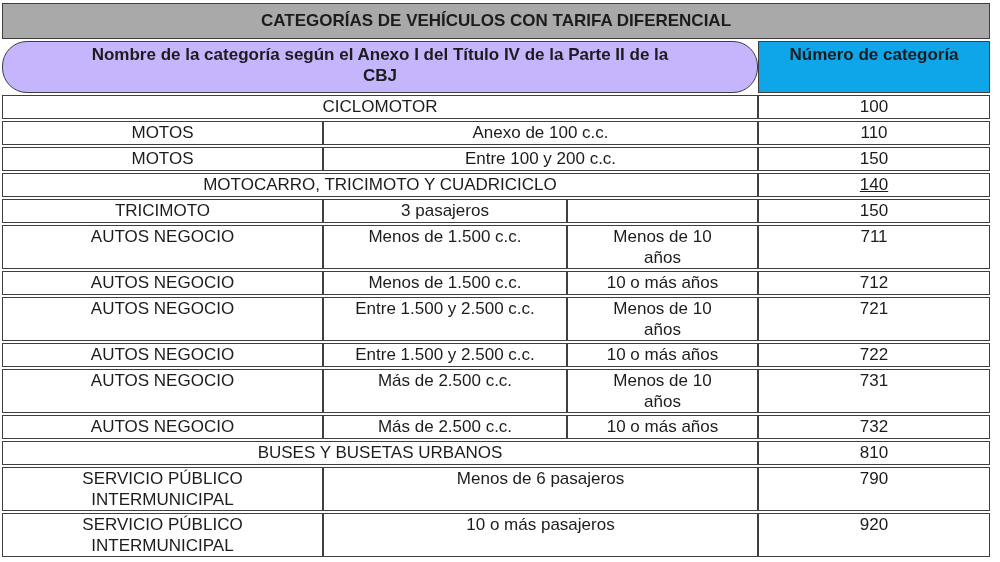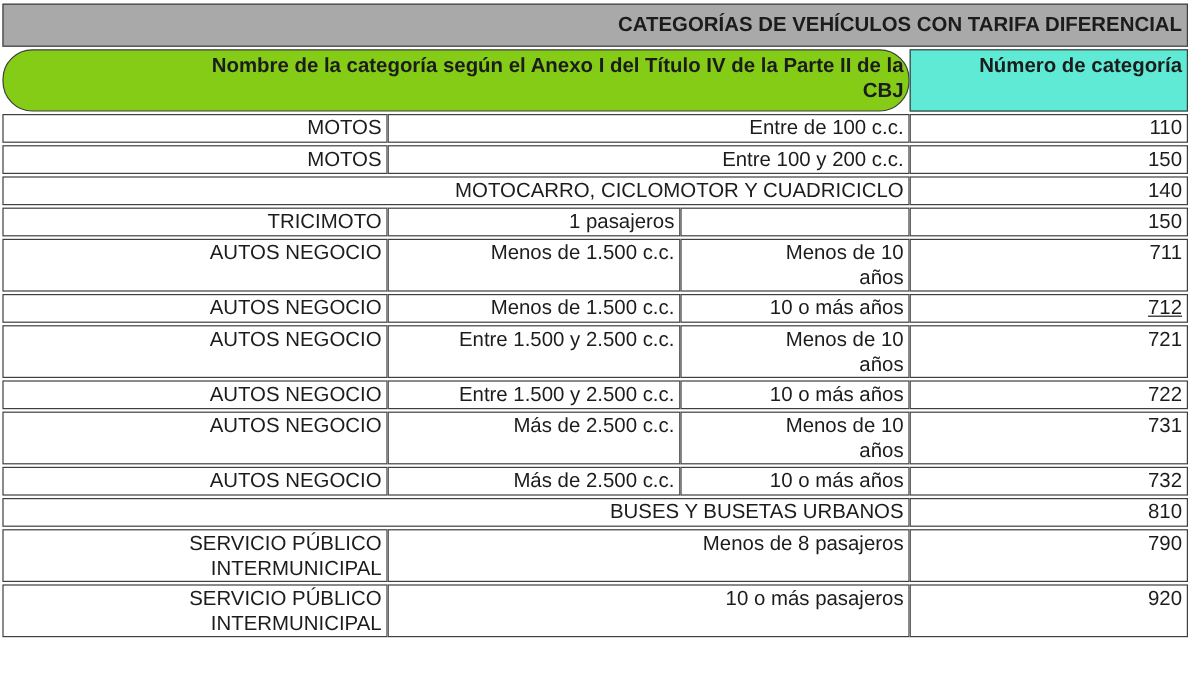--- a/index.html
+++ b/index.html
@@ -20,21 +20,21 @@
     border-spacing: 0 2px;
     table-layout: fixed;
     width: 988px;
     font-size: 17px;
   }
   table.cat-table td, table.cat-table th {
     border: 1px solid #3f3f3f;
     padding: 0 4px;
     line-height: 21px;
     vertical-align: top;
-    text-align: right;
+    text-align: center;
     white-space: pre-line;
     overflow: hidden;
     font-weight: normal;
   }
   tr.title-row td {
     background: #a9a9a9;
     font-weight: bold;
     height: 34px;
     line-height: 34px;
     white-space: nowrap;
@@ -61,57 +61,61 @@
       <col style="width:321px">
       <col style="width:244px">
       <col style="width:191px">
       <col style="width:232px">
     </colgroup>
     <tbody>
       <tr class="title-row">
         <td colspan="4" style="border-color: rgb(63, 63, 63); background: rgb(169, 169, 169);">CATEGORÍAS DE VEHÍCULOS CON TARIFA DIFERENCIAL</td>
       </tr>
       <tr class="header-row">
-        <th colspan="3" style="border-color: rgb(63, 63, 63); background: #84cc16; border-radius: 25px;">Nombre de la categoría según el Anexo I del Título IV de la Parte II de la
+        <th colspan="3" style="border-color: rgb(63, 63, 63); background: #c4b5fd; border-radius: 25px;">Nombre de la categoría según el Anexo I del Título IV de la Parte II de la
 CBJ</th>
-        <th style="border-color: rgb(63, 63, 63); background: #5eead4;">Número de categoría</th>
+        <th style="border-color: rgb(63, 63, 63); background: #0ea5e9;">Número de categoría</th>
       </tr>
 
+    <tr class="body-row">
+          <td colspan="3" class="align-left" style="border-color: rgb(63, 63, 63);">CICLOMOTOR</td>
+          <td class="num-cell" style="border-color: rgb(63, 63, 63);">100</td>
+        </tr>
         <tr class="body-row">
           <td style="border-color: rgb(63, 63, 63);">MOTOS</td>
-          <td colspan="2" style="border-color: rgb(63, 63, 63);">Entre de 100 c.c.</td>
+          <td colspan="2" style="border-color: rgb(63, 63, 63);">Anexo de 100 c.c.</td>
           <td class="num-cell" style="border-color: rgb(63, 63, 63);">110</td>
         </tr>
         <tr class="body-row">
           <td style="border-color: rgb(63, 63, 63);">MOTOS</td>
           <td colspan="2" style="border-color: rgb(63, 63, 63);">Entre 100 y 200 c.c.</td>
           <td class="num-cell" style="border-color: rgb(63, 63, 63);">150</td>
         </tr>
         <tr class="body-row">
-          <td colspan="3" class="align-left" style="border-color: rgb(63, 63, 63);">MOTOCARRO, CICLOMOTOR Y CUADRICICLO</td>
-          <td class="num-cell" style="border-color: rgb(63, 63, 63);">140</td>
+          <td colspan="3" class="align-left" style="border-color: rgb(63, 63, 63);">MOTOCARRO, TRICIMOTO Y CUADRICICLO</td>
+          <td class="num-cell" style="border-color: rgb(63, 63, 63); text-decoration: underline;">140</td>
         </tr>
         <tr class="body-row">
           <td style="border-color: rgb(63, 63, 63);">TRICIMOTO</td>
-          <td style="border-color: rgb(63, 63, 63);">1 pasajeros</td>
+          <td style="border-color: rgb(63, 63, 63);">3 pasajeros</td>
           <td style="border-color: rgb(63, 63, 63);"></td>
           <td class="num-cell" style="border-color: rgb(63, 63, 63);">150</td>
         </tr>
         <tr class="body-row">
           <td style="border-color: rgb(63, 63, 63);">AUTOS NEGOCIO</td>
           <td style="border-color: rgb(63, 63, 63);">Menos de 1.500 c.c.</td>
           <td style="border-color: rgb(63, 63, 63);">Menos de 10
 años</td>
           <td class="num-cell" style="border-color: rgb(63, 63, 63);">711</td>
         </tr>
         <tr class="body-row">
           <td style="border-color: rgb(63, 63, 63);">AUTOS NEGOCIO</td>
           <td style="border-color: rgb(63, 63, 63);">Menos de 1.500 c.c.</td>
           <td style="border-color: rgb(63, 63, 63);">10 o más años</td>
-          <td class="num-cell" style="border-color: rgb(63, 63, 63); text-decoration: underline;">712</td>
+          <td class="num-cell" style="border-color: rgb(63, 63, 63);">712</td>
         </tr>
         <tr class="body-row">
           <td style="border-color: rgb(63, 63, 63);">AUTOS NEGOCIO</td>
           <td style="border-color: rgb(63, 63, 63);">Entre 1.500 y 2.500 c.c.</td>
           <td style="border-color: rgb(63, 63, 63);">Menos de 10
 años</td>
           <td class="num-cell" style="border-color: rgb(63, 63, 63);">721</td>
         </tr>
         <tr class="body-row">
           <td style="border-color: rgb(63, 63, 63);">AUTOS NEGOCIO</td>
@@ -132,21 +136,21 @@
           <td style="border-color: rgb(63, 63, 63);">10 o más años</td>
           <td class="num-cell" style="border-color: rgb(63, 63, 63);">732</td>
         </tr>
         <tr class="body-row">
           <td colspan="3" class="align-left" style="border-color: rgb(63, 63, 63);">BUSES Y BUSETAS URBANOS</td>
           <td class="num-cell" style="border-color: rgb(63, 63, 63);">810</td>
         </tr>
         <tr class="body-row">
           <td style="border-color: rgb(63, 63, 63);">SERVICIO PÚBLICO
 INTERMUNICIPAL</td>
-          <td colspan="2" style="border-color: rgb(63, 63, 63);">Menos de 8 pasajeros</td>
+          <td colspan="2" style="border-color: rgb(63, 63, 63);">Menos de 6 pasajeros</td>
           <td class="num-cell" style="border-color: rgb(63, 63, 63);">790</td>
         </tr>
         <tr class="body-row">
           <td style="border-color: rgb(63, 63, 63);">SERVICIO PÚBLICO
 INTERMUNICIPAL</td>
           <td colspan="2" style="border-color: rgb(63, 63, 63);">10 o más pasajeros</td>
           <td class="num-cell" style="border-color: rgb(63, 63, 63);">920</td>
         </tr>
       </tbody>
   </table>

